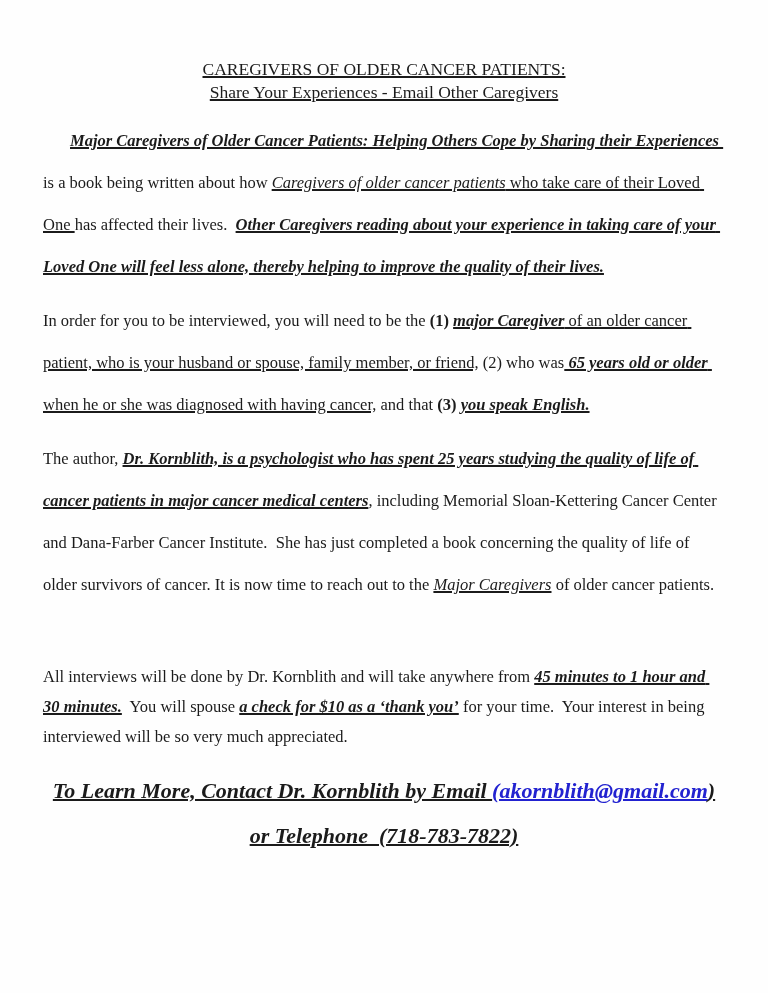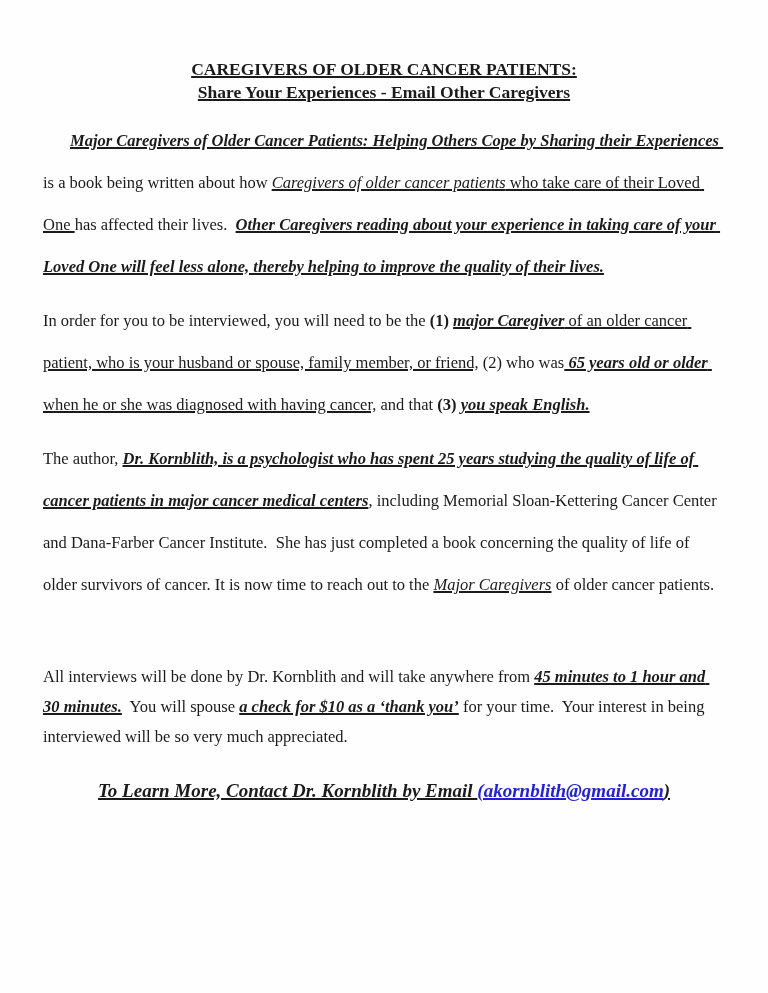--- a/index.html
+++ b/index.html
@@ -17,21 +17,21 @@
     background: #fefefe;
     color: #1b1b1b;
     font-family: "Liberation Serif", "DejaVu Serif", serif;
     font-size: 16.5px;
     overflow: hidden;
   }
   .title {
     margin: 0 0 16px 0;
     text-align: center;
     font-size: 17.5px;
-    font-weight: bold;
+    font-weight: normal;
     line-height: 23px;
   }
   .tline {
     display: block;
     text-decoration: underline;
     text-decoration-thickness: 2px;
   }
   .para {
     margin: 0;
     white-space: pre-wrap;
@@ -39,21 +39,21 @@
   .double { line-height: 42px; }
   .tight  { line-height: 30px; }
   .indent { text-indent: 27px; }
   .gap-md { margin-top: 12px; }
   .gap-lg { margin-top: 56px; }
   .gap-sm { margin-top: 24px; }
   .gap-xs { margin-top: 15px; }
   .footer-line {
     line-height: 30px;
     text-align: center;
-    font-size: 19px;
+    font-size: 22px;
   }
   .b { font-weight: bold; }
   .i { font-style: italic; }
   .u {
     text-decoration: underline;
     text-decoration-thickness: 1.5px;
   }
   .b.u { text-decoration-thickness: 2px; }
   .link { color: #2222d0; }
 </style>
@@ -70,14 +70,15 @@
   <p class="para double indent"><span class="b i u">Major Caregivers of Older Cancer Patients: Helping Others Cope by Sharing their Experiences </span><span>is a book being written about how </span><span class="i u">Caregivers of older cancer patients</span><span class="u"> who take care of their Loved One </span><span>has affected their lives.  </span><span class="b i u">Other Caregivers reading about your experience in taking care of your Loved One will feel less alone, thereby helping to improve the quality of their lives.</span></p>
 
   <p class="para double gap-md"><span>In order for you to be interviewed, you will need to be the </span><span class="b">(1) </span><span class="b i u">major Caregiver</span><span class="u"> of an older cancer patient, who is your husband or spouse, family member, or friend,</span><span> (2) who was</span><span class="b i u"> 65 years old or older</span><span class="u"> when he or she was diagnosed with having cancer,</span><span> and that </span><span class="b">(3) </span><span class="b i u">you speak English.</span></p>
 
   <p class="para double gap-md"><span>The author, </span><span class="b i u">Dr. Kornblith, is a psychologist who has spent 25 years studying the quality of life of cancer patients in major cancer medical centers</span><span>, including Memorial Sloan-Kettering Cancer Center and Dana-Farber Cancer Institute.  She has just completed a book concerning the quality of life of older survivors of cancer. It is now time to reach out to the </span><span class="i u">Major Caregivers</span><span> of older cancer patients.</span></p>
 
   <p class="para tight gap-lg"><span>All interviews will be done by Dr. Kornblith and will take anywhere from </span><span class="b i u">45 minutes to 1 hour and 30 minutes.</span><span>  You will spouse </span><span class="b i u">a check for $10 as a ‘thank you’</span><span> for your time.  Your interest in being interviewed will be so very much appreciated.</span></p>
 
   <p class="para footer-line gap-sm"><span class="b i u">To Learn More, Contact Dr. Kornblith by Email </span><span class="b i u link">(akornblith@gmail.com</span><span class="b i u">)</span></p>
 
+  <p class="para footer-line gap-xs"><span class="b i u">or Telephone  (718-783-7822)</span></p>
 
 </div>
 
 </body></html>

